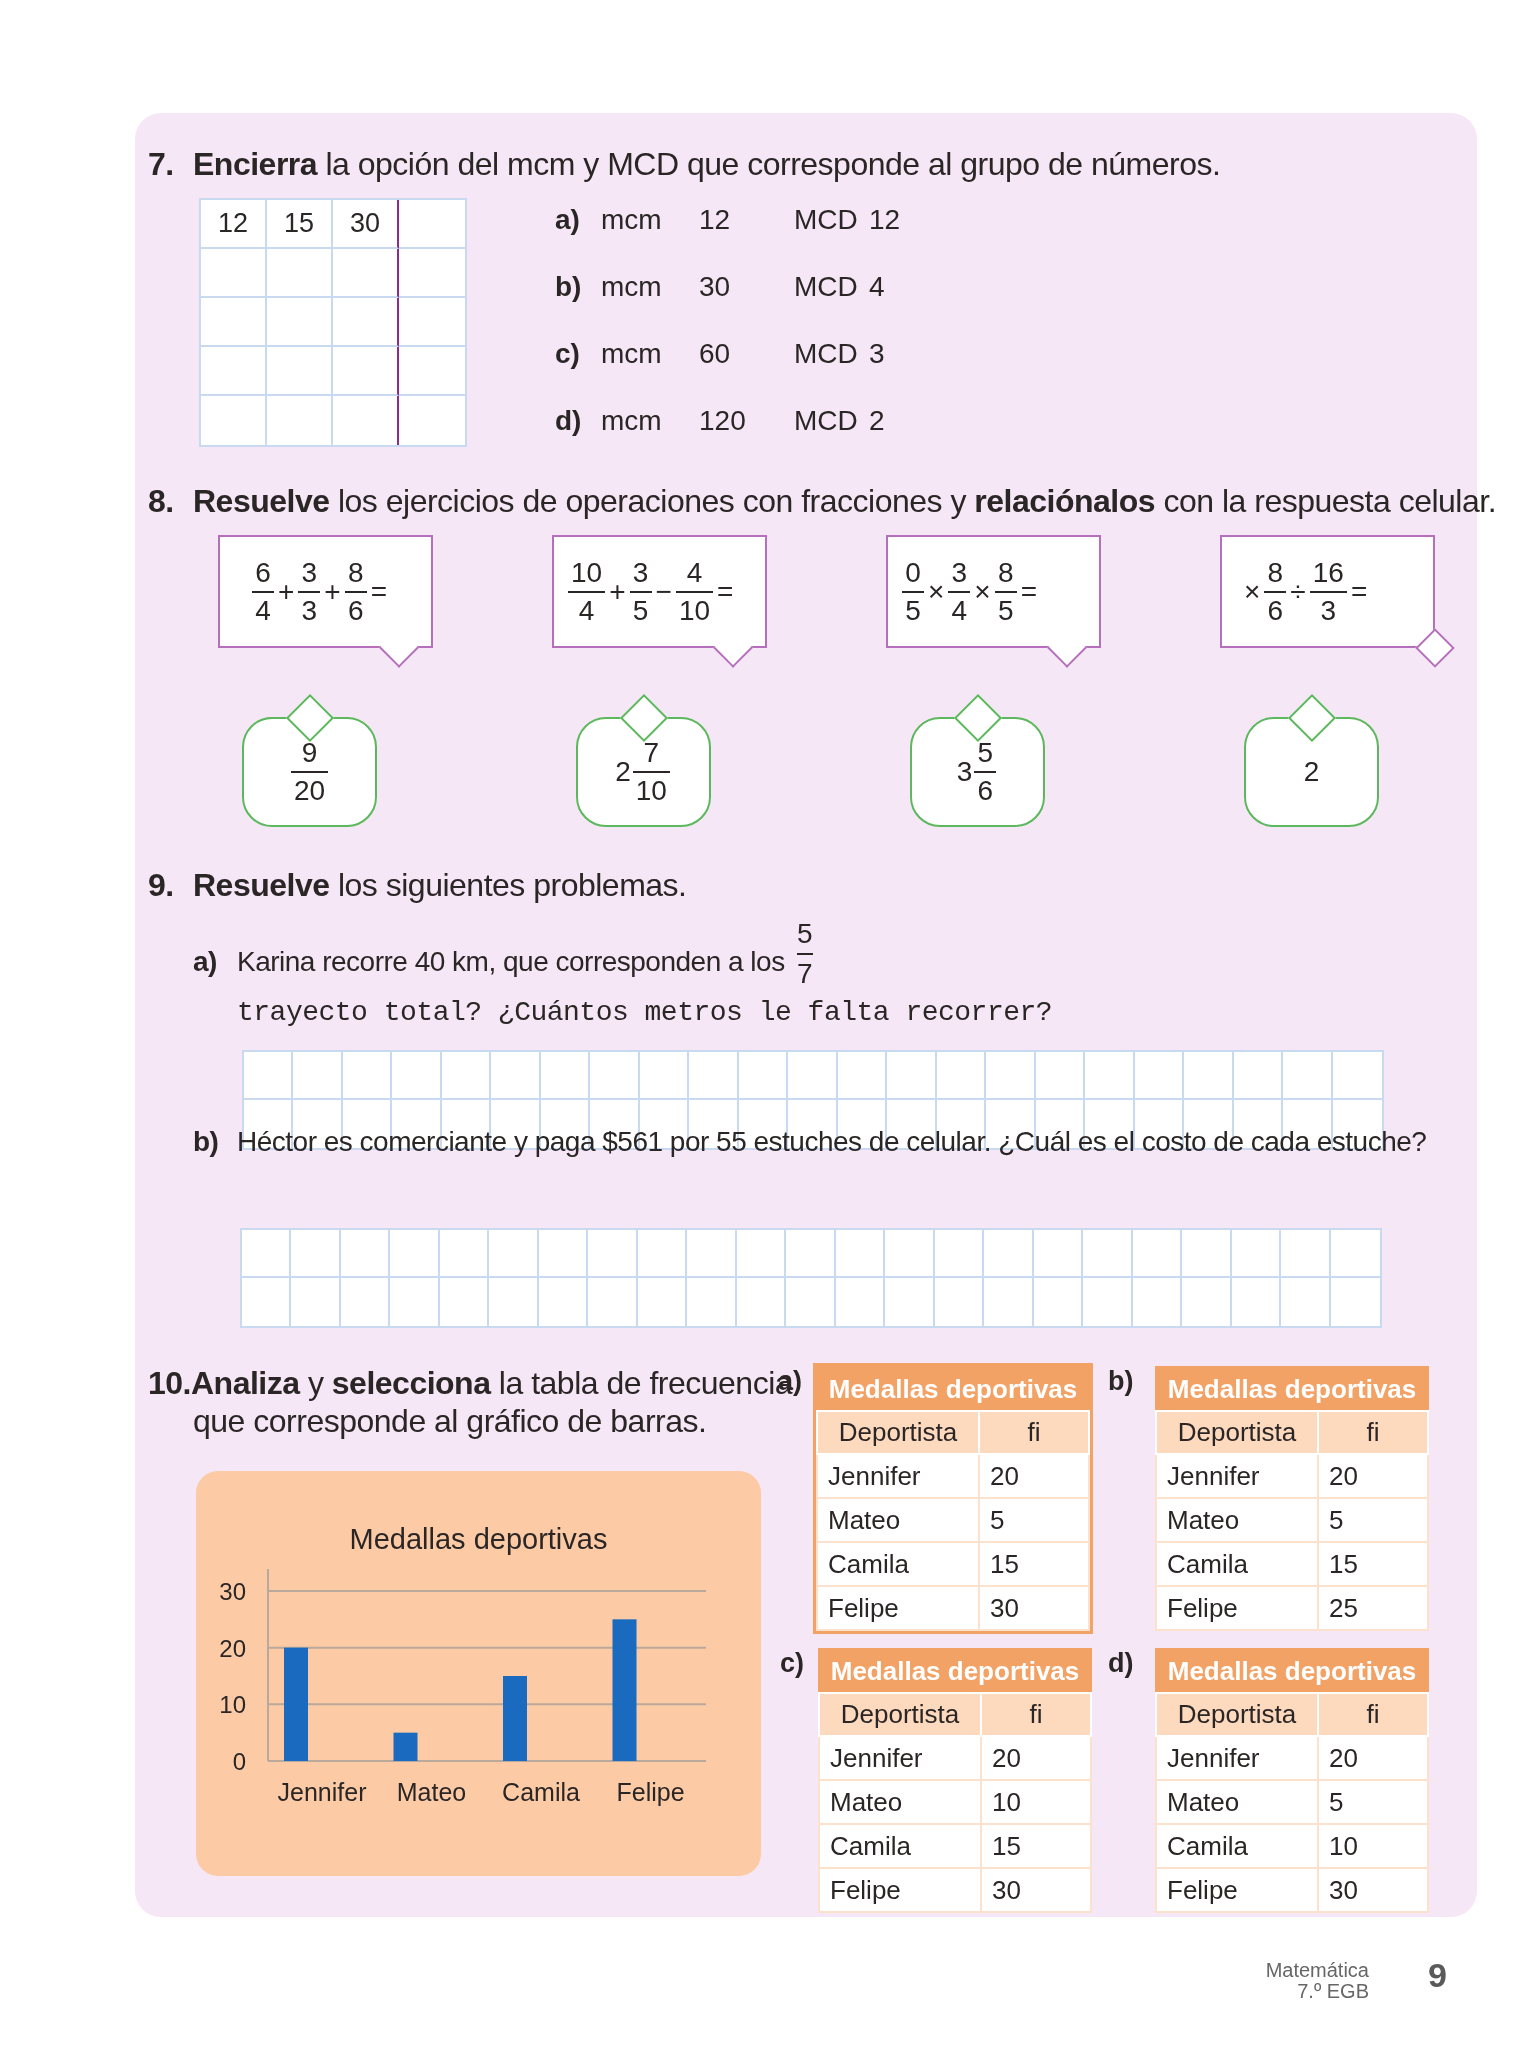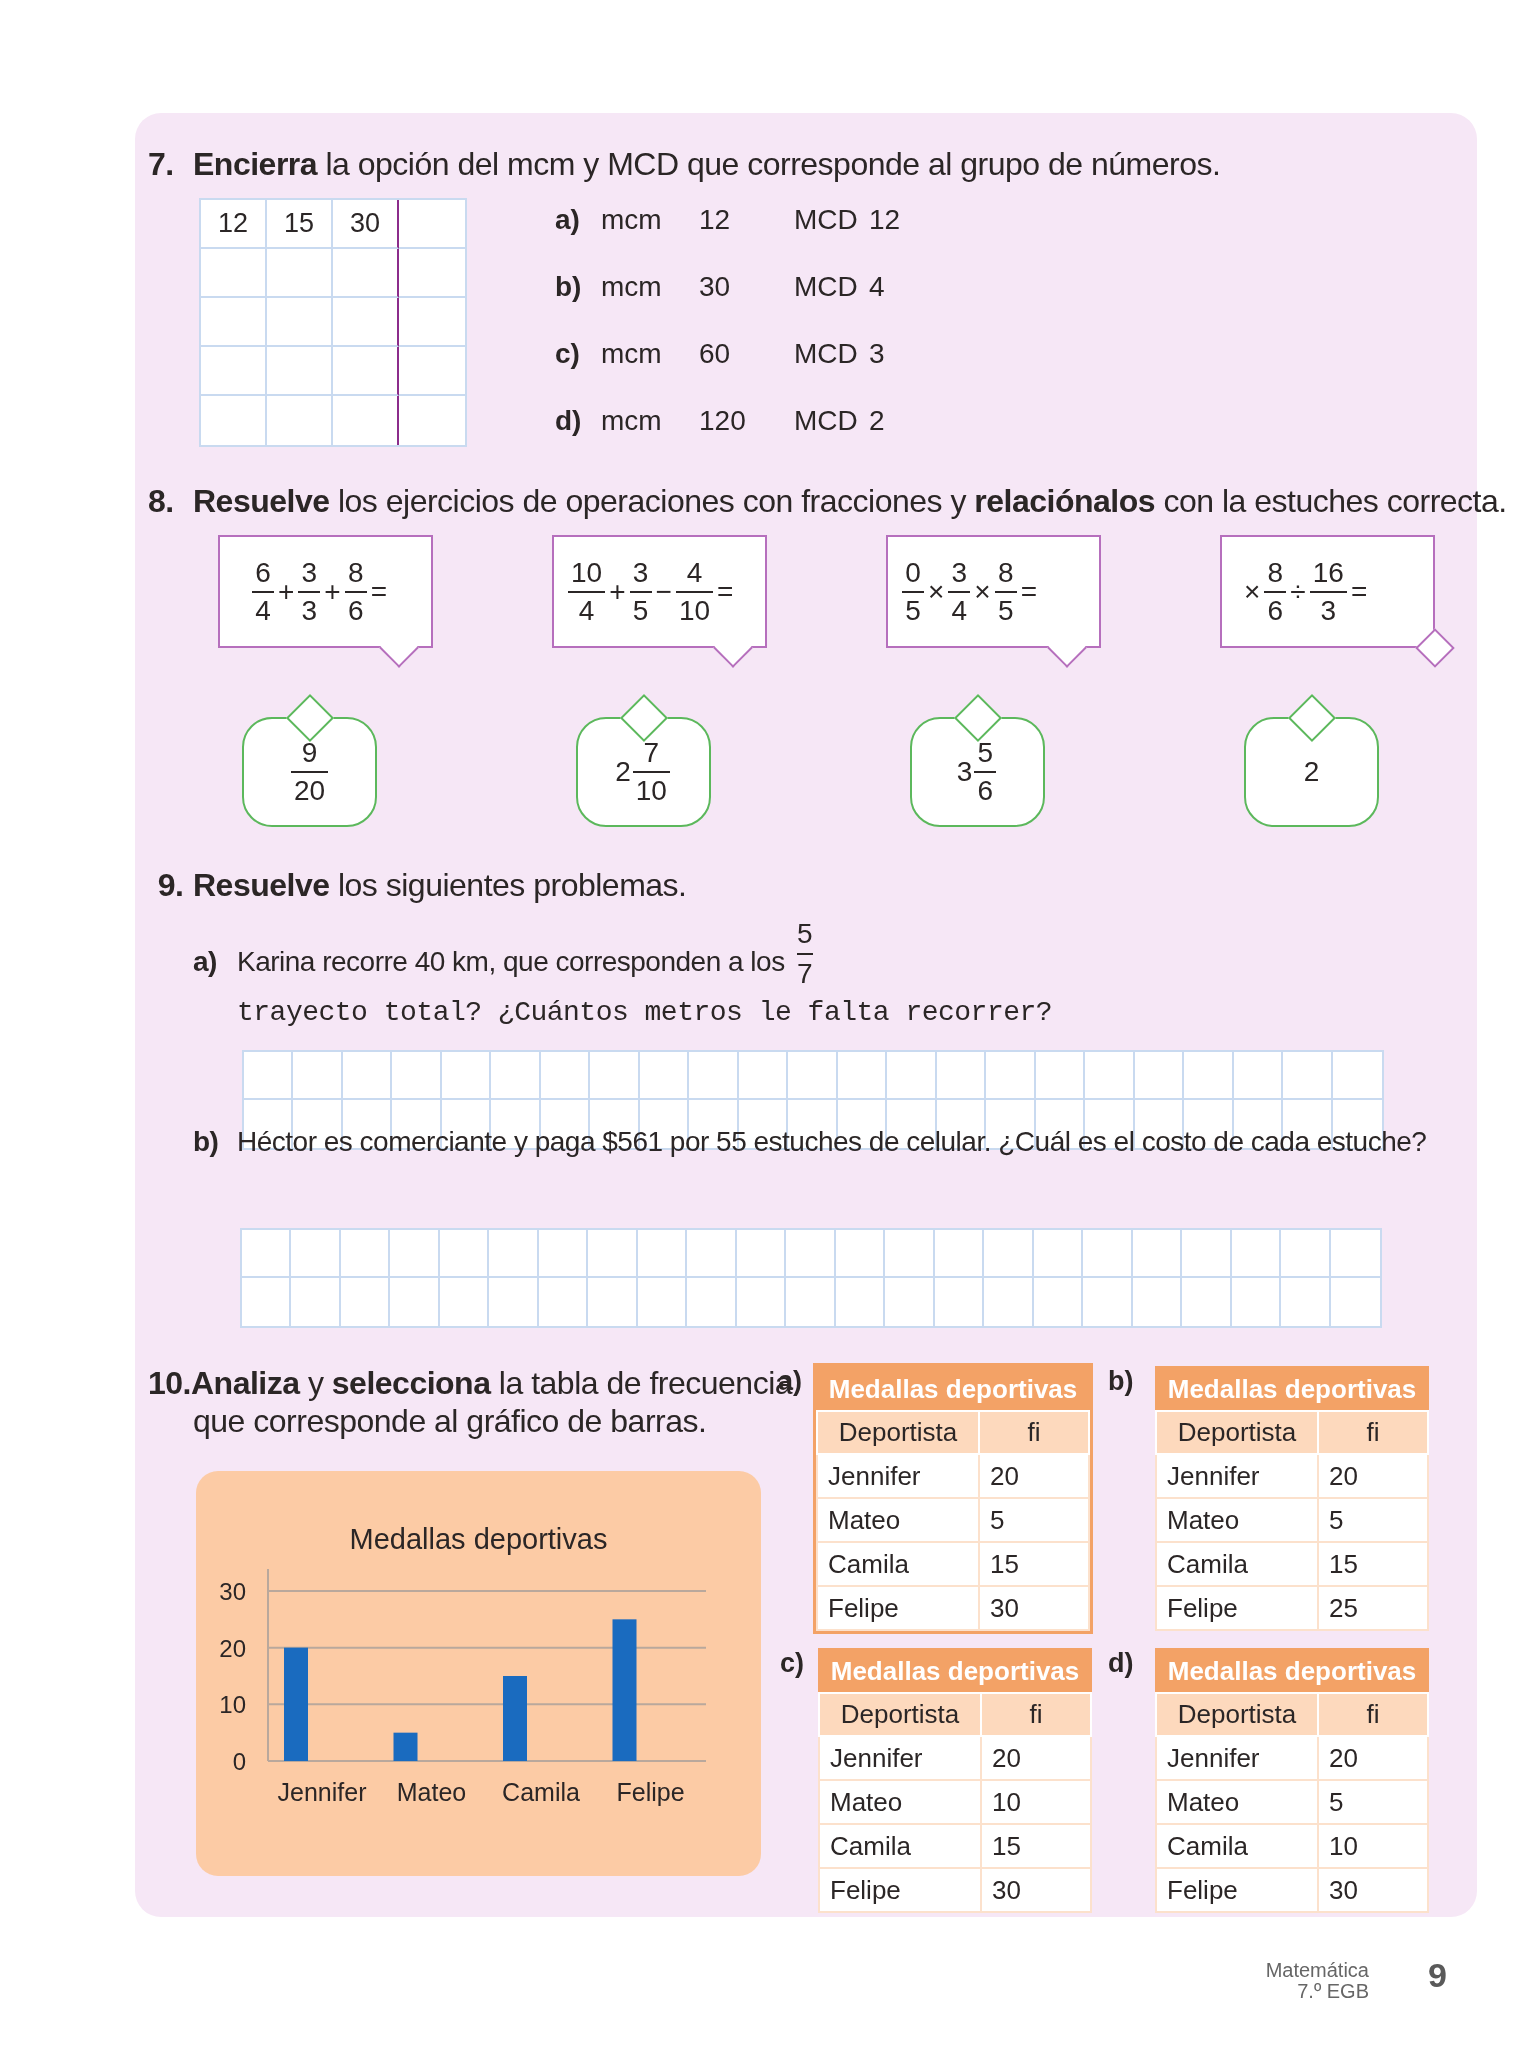--- a/index.html
+++ b/index.html
@@ -124,21 +124,21 @@
 </div>
 <div class="opt7" style="top:405px;">
   <span class="lbl">d)</span>
   <span class="mcm">mcm</span>
   <span class="mcmv">120</span>
   <span class="mcd">MCD</span>
   <span>2</span>
 </div>
 
 <div class="q-title" style="left:148px; top:483px;">
-  <span class="q-num" style="width:45px;">8.</span><b>Resuelve</b><span> los ejercicios de operaciones con fracciones y </span><b>relaciónalos</b><span> con la estuches correcta.</span>
+  <span class="q-num" style="width:45px;">8.</span><b>Resuelve</b><span> los ejercicios de operaciones con fracciones y </span><b>relaciónalos</b><span> con la respuesta celular.</span>
 </div>
 
 <div class="opbox" style="left:218px;">
   <div class="expr">
     <span class="frac">
         <span class="n">6</span>
         <span class="bar"></span>
         <span class="d">4</span>
       </span>
     <span class="op">+</span>
@@ -257,21 +257,21 @@
         <span class="d">6</span>
       </span>
     </span>
 </div>
 <div class="ansbox" style="left:1244px;">
   <span class="knob"></span>
     <span class="knob-mask"></span>
   <span>2</span>
 </div>
 
-<div class="q-title" style="left:148px; top:867px;text-align:center;">
+<div class="q-title" style="left:148px; top:867px;">
   <span class="q-num" style="width:45px;">9.</span><b>Resuelve</b><span> los siguientes problemas.</span>
 </div>
 
 <div class="prob" style="top:930px;">
   <span class="lbl">a)</span><span>Karina recorre 40 km, que corresponden a los</span><span class="inline-frac">
       <span>5</span>
       <span class="bar"></span>
       <span>7</span>
     </span>
 </div>

